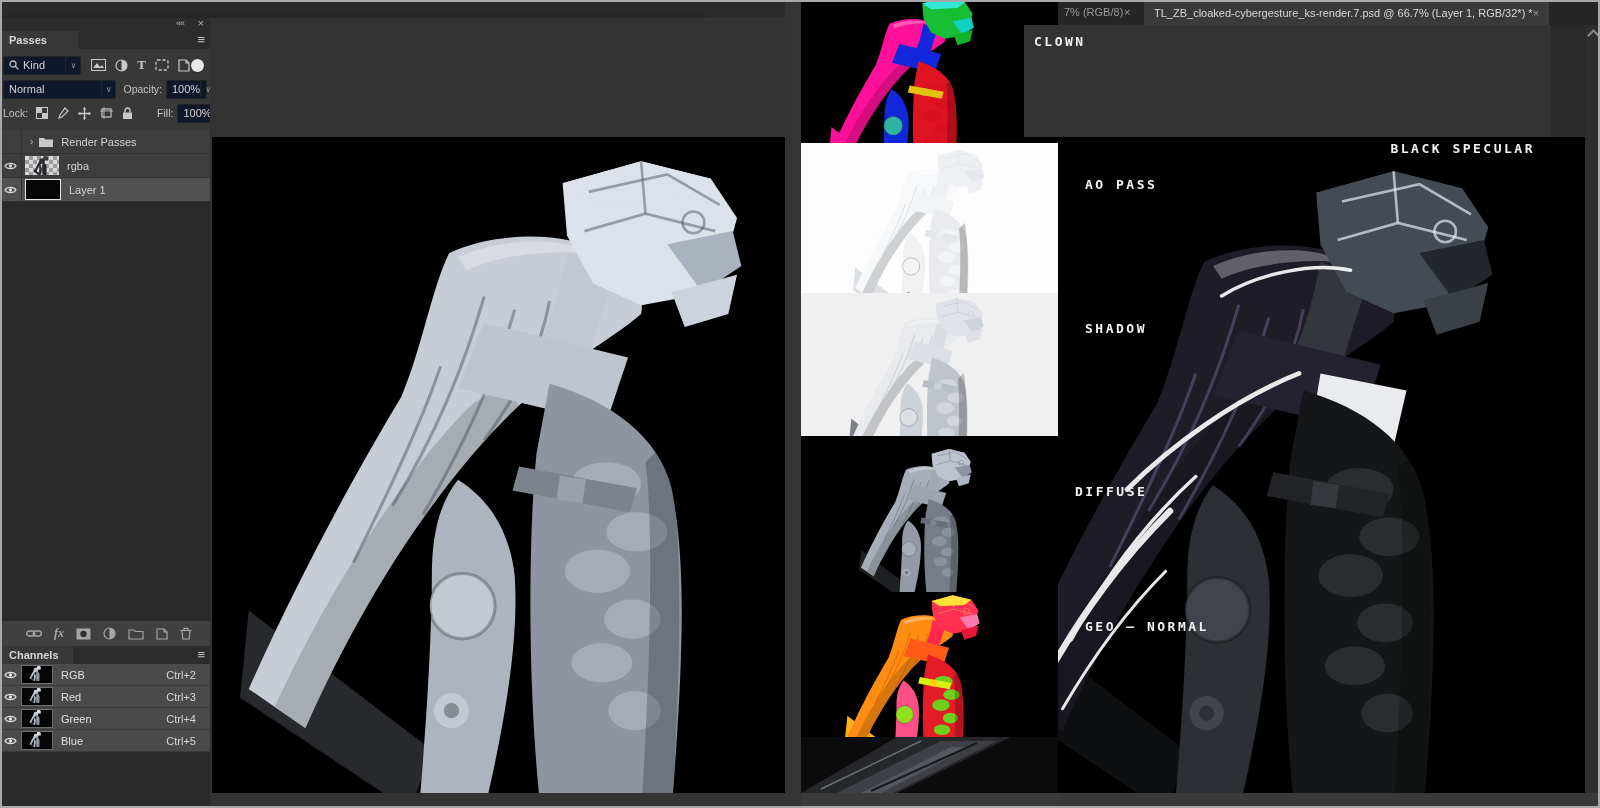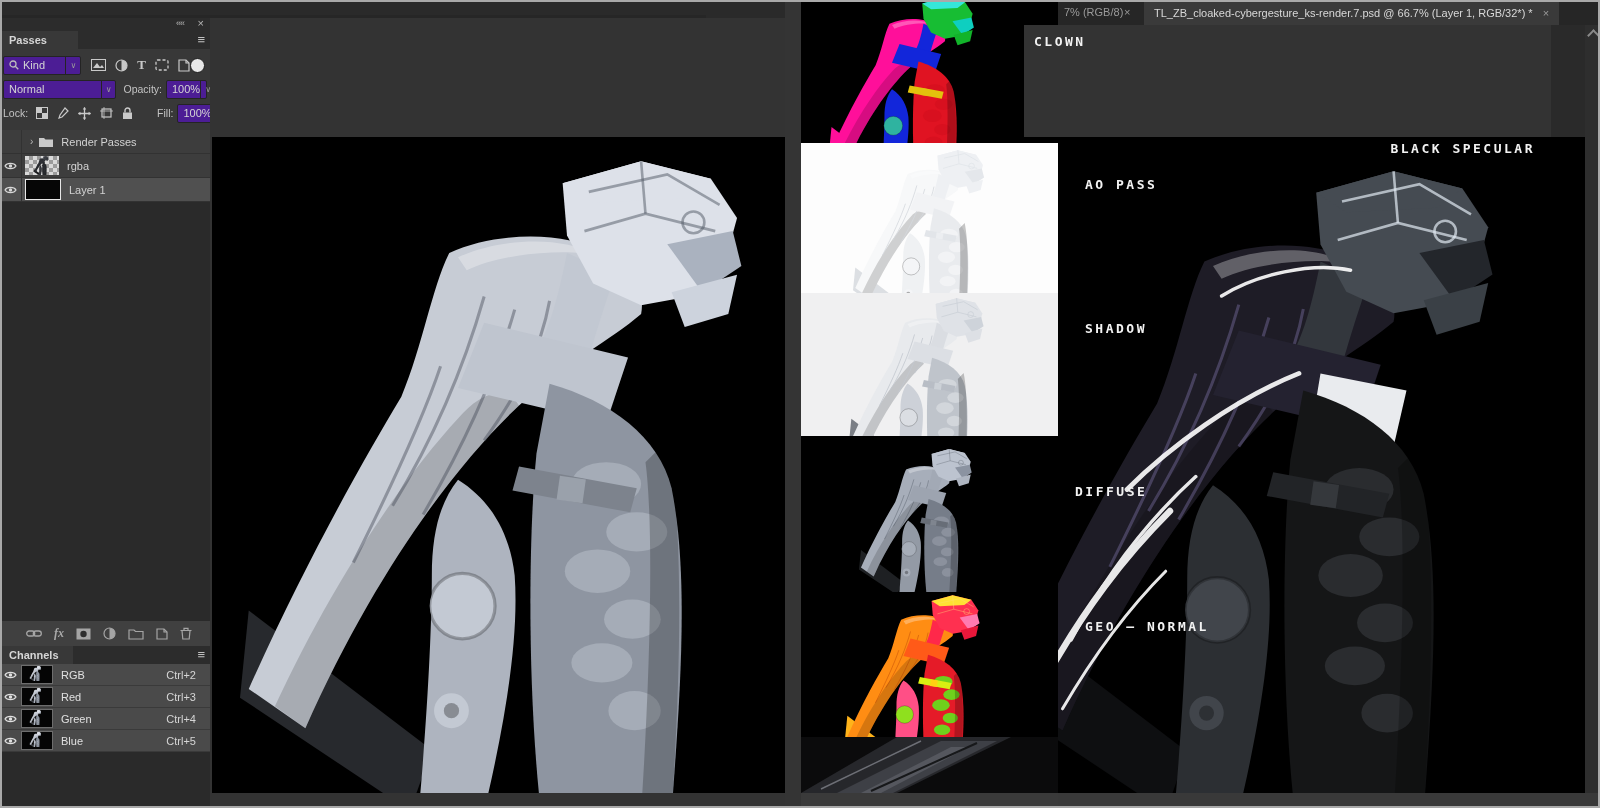--- a/index.html
+++ b/index.html
@@ -5,33 +5,33 @@
   html,body{margin:0;padding:0;background:#555;}
   #app{position:relative;width:1600px;height:808px;background:#2a2a2a;overflow:hidden;
        font-family:"Liberation Sans","DejaVu Sans",sans-serif;-webkit-font-smoothing:antialiased;}
   .frame{position:absolute;inset:0;border:2px solid #a9a9a9;pointer-events:none;z-index:99;}
   .abs{position:absolute;}
   
   .tabbar{background:#262626;color:#c9c9c9;font-size:11px;}
   .tabbar .ttl{position:absolute;top:3px;white-space:nowrap;}
   .tclose{color:#9a9a9a;font-size:11px;}
   .tab-active{position:absolute;top:0;height:25px;background:#3a3a3a;display:flex;align-items:center;
-              padding:0 10px;gap:10px;color:#d8d8d8;white-space:nowrap;}
+              padding:0 10px;color:#d8d8d8;white-space:nowrap;}
   
   .panelcol{background:#2a2a2a;}
   .minibar{height:13px;background:#2c2c2c;position:relative;color:#b5b5b5;}
   .minibar .collapse{position:absolute;right:26px;top:0;font-size:9px;letter-spacing:-1px;}
   .minibar .x{position:absolute;right:6px;top:-1px;font-size:11px;}
   .ptabs{height:18px;background:#2c2c2c;position:relative;}
   .ptab{position:absolute;left:0;top:0;height:18px;background:#383838;color:#d6d6d6;font-size:11px;
         font-weight:bold;display:flex;align-items:center;padding:0 9px;min-width:60px;}
   .pmenu{position:absolute;right:5px;top:1px;color:#c0c0c0;font-size:13px;}
   .controls{background:#383838;padding:4px 0 5px 0;}
   .crow{display:flex;align-items:center;height:24px;padding:0 3px;position:relative;}
-  .sel{display:flex;align-items:center;background:#4c1d95;border:1px solid #242424;border-radius:2px;
+  .sel{display:flex;align-items:center;background:#0f172a;border:1px solid #242424;border-radius:2px;
        height:19px;font-size:11px;color:#d4d4d4;padding:0 0 0 5px;box-sizing:border-box;}
   .sel .caret{margin-left:auto;color:#9a9a9a;font-size:8px;padding:0 4px;border-left:1px solid #242424;
               align-self:stretch;display:flex;align-items:center;}
   .lbl{font-size:10.5px;color:#c3c3c3;}
   .icn{display:inline-flex;align-items:center;justify-content:center;color:#c9c9c9;}
   .icn svg{display:block;}
   .t-icon{font-size:13px;font-weight:bold;color:#c9c9c9;font-family:"Liberation Serif",serif;}
   .fx-icon{font-size:12px;font-style:italic;font-weight:bold;color:#a8a8a8;font-family:"Liberation Serif",serif;}
   .toggledot{width:13px;height:13px;border-radius:50%;background:#e8e8e8;border:1px solid #1e1e1e;}
   

